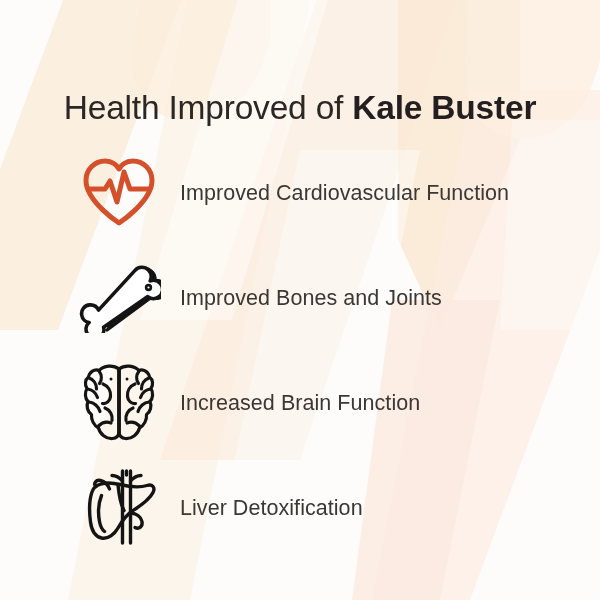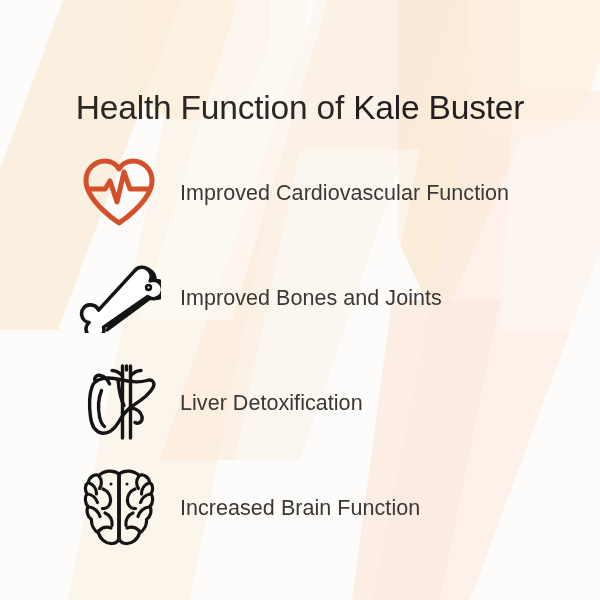--- a/index.html
+++ b/index.html
@@ -48,21 +48,21 @@
     width: 600px;
     text-align: center;
     font-size: 33.5px;
     line-height: 40px;
     color: #2A2724;
     font-weight: 400;
     letter-spacing: -0.2px;
     white-space: nowrap;
   }
   #page-title .brand {
-    font-weight: 400;
+    font-weight: 700;
     color: #231F20;
   }
 
   #benefit-list {
     position: absolute;
     left: 0;
     top: 140px;
     width: 600px;
   }
 
@@ -124,21 +124,21 @@
 
     <path d="M 470 -60 L 600 -60 L 600 60 Q 580 140 520 138 Q 462 134 466 64 Z" fill="#FCEFE0" opacity="0.8"></path>
 
     <path d="M 250 -40 L 340 -40 L 232 320 L 140 320 Z" fill="#FDFCFA" opacity="0.55"></path>
     <path d="M 300 150 L 420 150 L 330 600 L 205 600 Z" fill="#FDFCFA" opacity="0.45"></path>
     <path d="M 512 120 L 600 120 L 600 330 L 500 330 Z" fill="#FDFCFA" opacity="0.35"></path>
   </svg>
 
   <div id="content">
 
-    <h1 id="page-title"><span>Health Function of </span><span class="brand">Kale Buster</span></h1>
+    <h1 id="page-title"><span>Health Improved of </span><span class="brand">Kale Buster</span></h1>
 
     <div id="benefit-list">
 
       <div class="benefit-row">
         <span class="benefit-icon">
           <svg width="80" height="74" viewBox="0 0 80 74" fill="none">
             <path d="M40 67 C40 67 7 45.5 7 24.5 C7 13.2 15.8 5 26.2 5 C33.1 5 38 9.2 40 13 C42 9.2 46.9 5 53.8 5 C64.2 5 73 13.2 73 24.5 C73 45.5 40 67 40 67 Z" stroke="#D4502A" stroke-width="5" stroke-linejoin="round" stroke-linecap="round"></path>
             <path d="M10 33 L26 33 L31 25 L38 46 L45 16 L51 33 L70 33" stroke="#D4502A" stroke-width="5" stroke-linejoin="round" stroke-linecap="round" fill="none"></path>
           </svg>
         </span>
@@ -164,49 +164,20 @@
                      C8.2 66.2 9.2 62.0 12.1 59.5 C8.4 58.9 5.3 55.9 4.7 51.9
                      C3.9 46.8 7.6 42.2 12.8 41.9 C16.6 41.7 20.0 43.9 21.5 47.1 L 57.8 7.6 Z" stroke="#141414" stroke-width="3.6" stroke-linejoin="round" stroke-linecap="round" fill="#FFFFFF"></path>
             <circle cx="71.5" cy="24.5" r="2.4" fill="none" stroke="#141414" stroke-width="2.6"></circle>
           </svg>
         </span>
         <span class="benefit-label">Improved Bones and Joints</span>
       </div>
 
       <div class="benefit-row">
         <span class="benefit-icon">
-          <svg width="80" height="78" viewBox="0 0 80 78" fill="none" stroke="#141414" stroke-width="3.4" stroke-linecap="round" stroke-linejoin="round">
-
-            <path d="M16.5 17.5 C24 12.5 33 13.5 41 15.5 C50 17.8 60 19 68 16.5
-                     C73.5 14.8 76.5 18.5 74 23.5 C70 31.5 61 37 54 41.5
-                     C47.5 45.6 43 52 39 59 C35.5 65.2 29 70.5 22.5 69
-                     C16 67.5 12.5 60.5 11.5 53 C10.2 43 10.5 30 13 23
-                     C13.8 20.7 15 18.8 16.5 17.5 Z" fill="none"></path>
-
-            <path d="M17 17.5 C14 14.5 17 10.5 21.5 11.5 C26 12.5 29 16 30.5 20" fill="none"></path>
-
-            <path d="M39 16 C40 26 41.5 35 45 41.5" fill="none"></path>
-
-            <path d="M22.5 26.5 C19.5 34 19 44.5 20.5 52.5 C21.3 57 23 60.5 25.5 62.5" fill="none"></path>
-
-            <path d="M43.5 2 L43.5 74" fill="none"></path>
-            <path d="M51.5 2 L51.5 74" fill="none"></path>
-
-            <path d="M43.5 12 C40 8 36.5 6.5 33 6.5" fill="none"></path>
-            <path d="M51.5 12 C55 8 58.5 6.5 62 6.5" fill="none"></path>
-            <path d="M47.5 6 L47.5 2" fill="none"></path>
-
-            <path d="M52 44 C57 44.5 62 47.5 63 52.5 C64 57.5 60 60.5 56 58.5" fill="none"></path>
-          </svg>
-        </span>
-        <span class="benefit-label">Liver Detoxification</span>
-      </div>
-
-      <div class="benefit-row">
-        <span class="benefit-icon">
           <svg width="72" height="82" viewBox="0 0 72 82" fill="none" stroke="#141414" stroke-width="3.2" stroke-linecap="round" stroke-linejoin="round">
 
             <path d="M36 7 C30 2.5 21 3.5 16 8.5 C11.5 6.5 6.5 10 5.5 15
                      C2 17.5 1.5 23 4 26.5 C1.5 30.5 2 36.5 5 39.5
                      C3 44 4.5 50 8.5 52.5 C8 58 11 63.5 15.5 66
                      C17 72 23 77 29.5 76.5 C33 76.2 35.5 74 36 70.5 Z" fill="none"></path>
 
             <path d="M36 7 C42 2.5 51 3.5 56 8.5 C60.5 6.5 65.5 10 66.5 15
                      C70 17.5 70.5 23 68 26.5 C70.5 30.5 70 36.5 67 39.5
                      C69 44 67.5 50 63.5 52.5 C64 58 61 63.5 56.5 66
@@ -230,15 +201,44 @@
             <path d="M50 46 C45 48 42 53 43 58.5" fill="none"></path>
             <path d="M56.5 64 C53 60.5 48 59.5 44 61" fill="none"></path>
 
             <circle cx="28" cy="17" r="1.5" fill="#141414" stroke="none"></circle>
             <circle cx="44" cy="17" r="1.5" fill="#141414" stroke="none"></circle>
           </svg>
         </span>
         <span class="benefit-label">Increased Brain Function</span>
       </div>
 
+      <div class="benefit-row">
+        <span class="benefit-icon">
+          <svg width="80" height="78" viewBox="0 0 80 78" fill="none" stroke="#141414" stroke-width="3.4" stroke-linecap="round" stroke-linejoin="round">
+
+            <path d="M16.5 17.5 C24 12.5 33 13.5 41 15.5 C50 17.8 60 19 68 16.5
+                     C73.5 14.8 76.5 18.5 74 23.5 C70 31.5 61 37 54 41.5
+                     C47.5 45.6 43 52 39 59 C35.5 65.2 29 70.5 22.5 69
+                     C16 67.5 12.5 60.5 11.5 53 C10.2 43 10.5 30 13 23
+                     C13.8 20.7 15 18.8 16.5 17.5 Z" fill="none"></path>
+
+            <path d="M17 17.5 C14 14.5 17 10.5 21.5 11.5 C26 12.5 29 16 30.5 20" fill="none"></path>
+
+            <path d="M39 16 C40 26 41.5 35 45 41.5" fill="none"></path>
+
+            <path d="M22.5 26.5 C19.5 34 19 44.5 20.5 52.5 C21.3 57 23 60.5 25.5 62.5" fill="none"></path>
+
+            <path d="M43.5 2 L43.5 74" fill="none"></path>
+            <path d="M51.5 2 L51.5 74" fill="none"></path>
+
+            <path d="M43.5 12 C40 8 36.5 6.5 33 6.5" fill="none"></path>
+            <path d="M51.5 12 C55 8 58.5 6.5 62 6.5" fill="none"></path>
+            <path d="M47.5 6 L47.5 2" fill="none"></path>
+
+            <path d="M52 44 C57 44.5 62 47.5 63 52.5 C64 57.5 60 60.5 56 58.5" fill="none"></path>
+          </svg>
+        </span>
+        <span class="benefit-label">Liver Detoxification</span>
+      </div>
+
     </div>
   </div>
 </div>
 
 </body></html>

